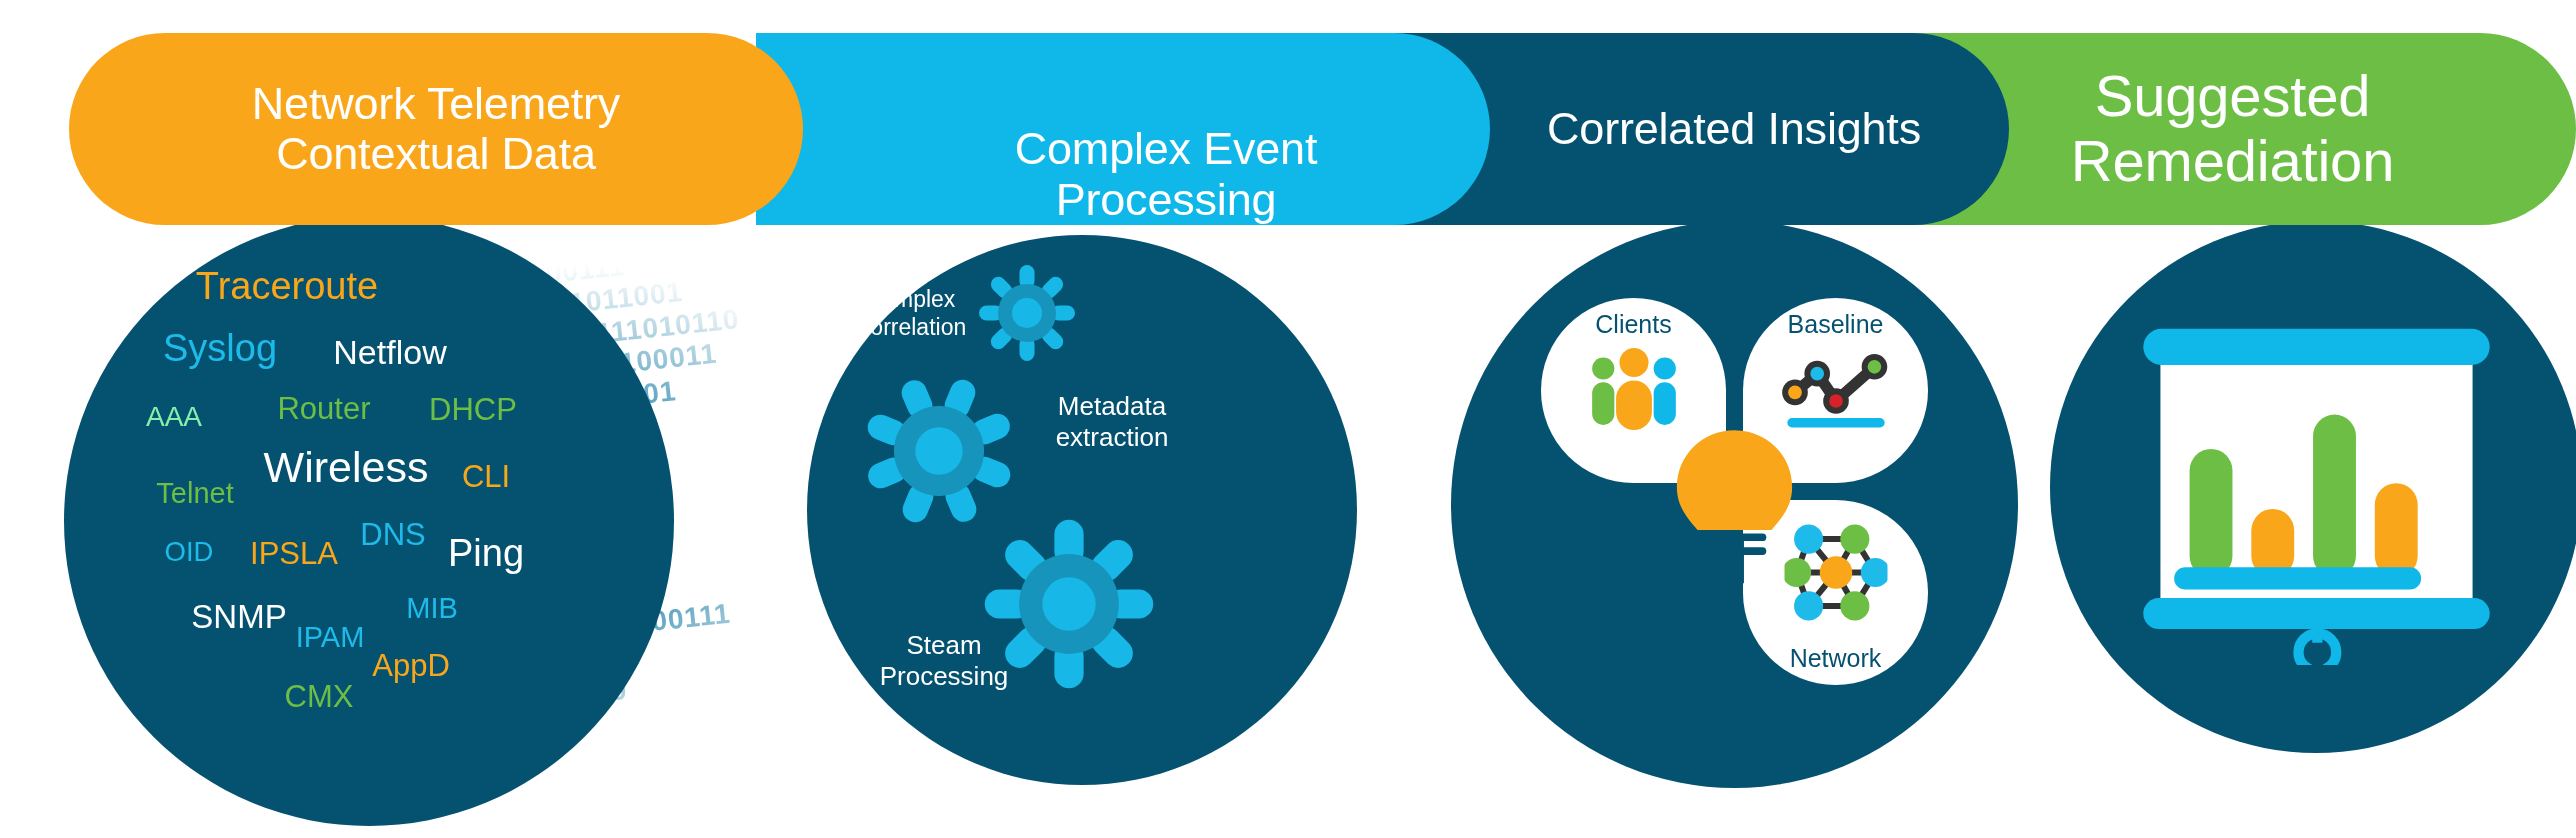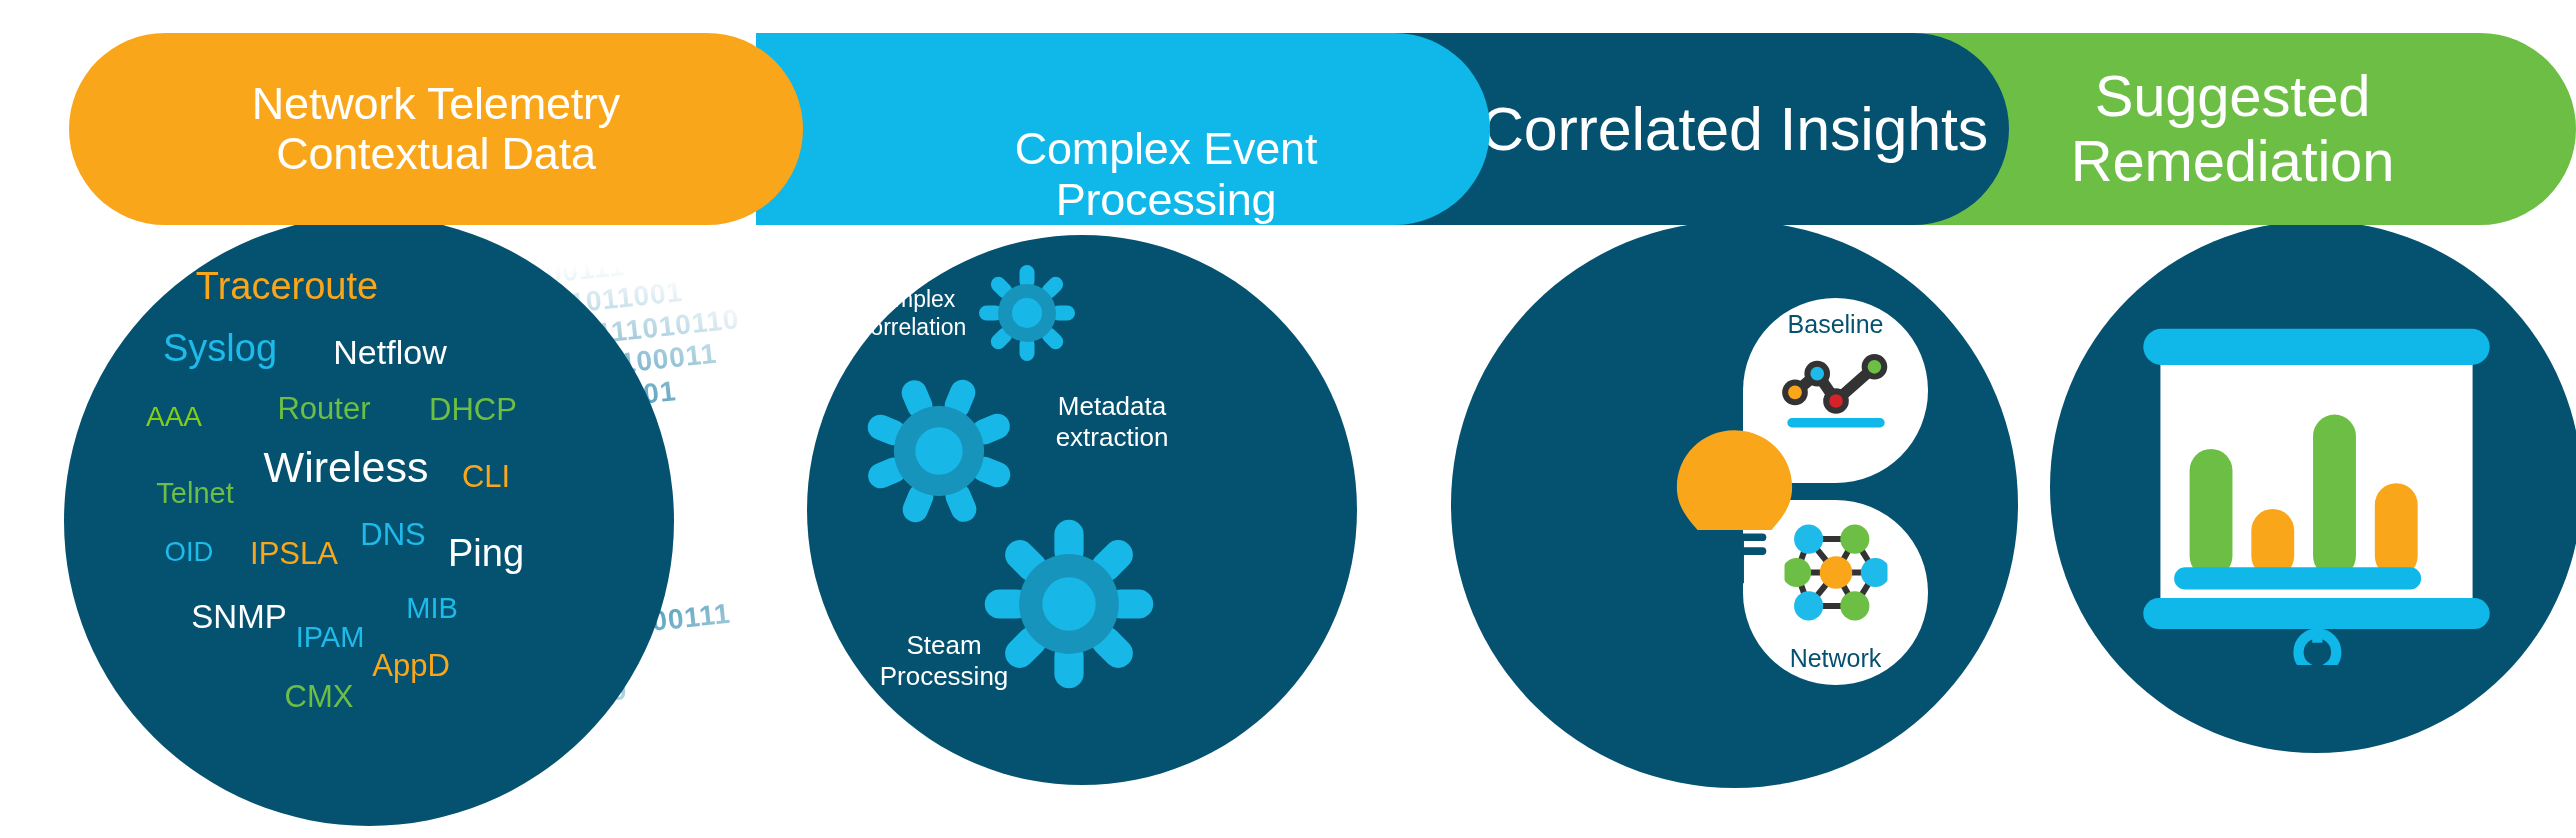--- a/index.html
+++ b/index.html
@@ -49,21 +49,21 @@
   }
   #seg-4 .seg-label { font-size: 58px; padding-left: 34px; }
 
   #seg-3 {
     left: 1365px;
     width: 644px;
     background: #055270;
     border-radius: 0 96px 96px 0;
     z-index: 2;
   }
-  #seg-3 .seg-label { font-size: 61px; padding-left: 94px; }
+  #seg-3 .seg-label { font-size: 45px; padding-left: 94px; }
 
   #seg-2 {
     left: 756px;
     width: 734px;
     background: #0FB8E8;
     border-radius: 0 96px 96px 0;
     z-index: 3;
     align-items: flex-end;
   }
   #seg-2 .seg-label { font-size: 45px; padding-left: 86px; }
@@ -202,21 +202,21 @@
 </div>
 
 <div id="panels">
 
   <div id="binary-bg"><div style="padding-left: 60px;">01100111</div><div style="padding-left: 49px;">011101011001</div><div style="padding-left: 38px;">0011000111010110</div><div style="padding-left: 27px;">101011001100011</div><div style="padding-left: 15.5px;">0110001110101</div><div style="padding-left: 4.3px;">10101100110</div><div style="padding-left: 0px;">011000111011</div><div style="padding-left: 0px;">1010110011</div><div style="padding-left: 0px;">0011000111010</div><div style="padding-left: 0px;">111010110011</div><div style="padding-left: 0px;">100110001110</div><div style="padding-left: 0px;">0001110101100111</div><div style="padding-left: 0px;">0101100110</div><div style="padding-left: 0px;">110101100</div></div>
 
   <div class="circle" id="circle-1">
       <span class="wc" style="left: 223px; top: 70px; color: rgb(250, 166, 26); font-size: 38px;">Traceroute</span>
       <span class="wc" style="left: 156px; top: 132px; color: rgb(30, 187, 234); font-size: 38px;">Syslog</span>
       <span class="wc" style="left: 326px; top: 136px; color: rgb(255, 255, 255); font-size: 34px;">Netflow</span>
-      <span class="wc" style="left: 110px; top: 201px; color: #84cc16; font-size: 28px;">AAA</span>
+      <span class="wc" style="left: 110px; top: 201px; color: #86efac; font-size: 28px;">AAA</span>
       <span class="wc" style="left: 260px; top: 192px; color: rgb(108, 190, 69); font-size: 31px;">Router</span>
       <span class="wc" style="left: 409px; top: 193px; color: rgb(108, 190, 69); font-size: 31px;">DHCP</span>
       <span class="wc" style="left: 282px; top: 251px; color: rgb(255, 255, 255); font-size: 43px;">Wireless</span>
       <span class="wc" style="left: 131px; top: 277px; color: rgb(108, 190, 69); font-size: 29px;">Telnet</span>
       <span class="wc" style="left: 422px; top: 260px; color: rgb(250, 166, 26); font-size: 31px;">CLI</span>
       <span class="wc" style="left: 329px; top: 318px; color: rgb(30, 187, 234); font-size: 31px;">DNS</span>
       <span class="wc" style="left: 125px; top: 336px; color: rgb(30, 187, 234); font-size: 27.5px;">OID</span>
       <span class="wc" style="left: 230px; top: 337px; color: rgb(250, 166, 26); font-size: 31px;">IPSLA</span>
       <span class="wc" style="left: 422px; top: 337px; color: rgb(255, 255, 255); font-size: 38px;">Ping</span>
       <span class="wc" style="left: 175px; top: 400px; color: rgb(255, 255, 255); font-size: 33px;">SNMP</span>
@@ -290,20 +290,33 @@
 
     <div class="gear-label" style="left:305px; top:187px; font-size:26px;">Metadata
 extraction</div>
 
     <div class="gear-label" style="left:137px; top:388px; font-size:26px;margin-top:38px;">Steam
 Processing</div>
   </div>
 
   <div class="circle" id="circle-3">
 
+    <div class="petal" id="petal-tl">
+      <div class="petal-label">Clients</div>
+      <div class="petal-icon">
+        <svg width="96" height="82" viewBox="0 0 112 96" aria-hidden="true">
+          <circle cx="20" cy="24" r="13" fill="#6CBE45"></circle>
+          <rect x="7" y="40" width="26" height="50" rx="13" fill="#6CBE45"></rect>
+          <circle cx="92" cy="24" r="13" fill="#0FB8E8"></circle>
+          <rect x="79" y="40" width="26" height="50" rx="13" fill="#0FB8E8"></rect>
+          <circle cx="56" cy="17" r="17" fill="#FAA61A"></circle>
+          <rect x="35" y="38" width="42" height="58" rx="21" fill="#FAA61A"></rect>
+        </svg>
+      </div>
+    </div>
 
     <div class="petal" id="petal-tr">
       <div class="petal-label">Baseline</div>
       <div class="petal-icon">
         <svg width="112" height="82" viewBox="0 0 130 96" aria-hidden="true">
           <polyline points="17,52 43,30 65,62 110,22" fill="none" stroke="#333333" stroke-width="13" stroke-linecap="round" stroke-linejoin="round"></polyline>
           <circle cx="17" cy="52" r="15" fill="#333333"></circle>
             <circle cx="17" cy="52" r="8" fill="#FAA61A"></circle>
           <circle cx="43" cy="30" r="15" fill="#333333"></circle>
             <circle cx="43" cy="30" r="8" fill="#1EBBEA"></circle>

